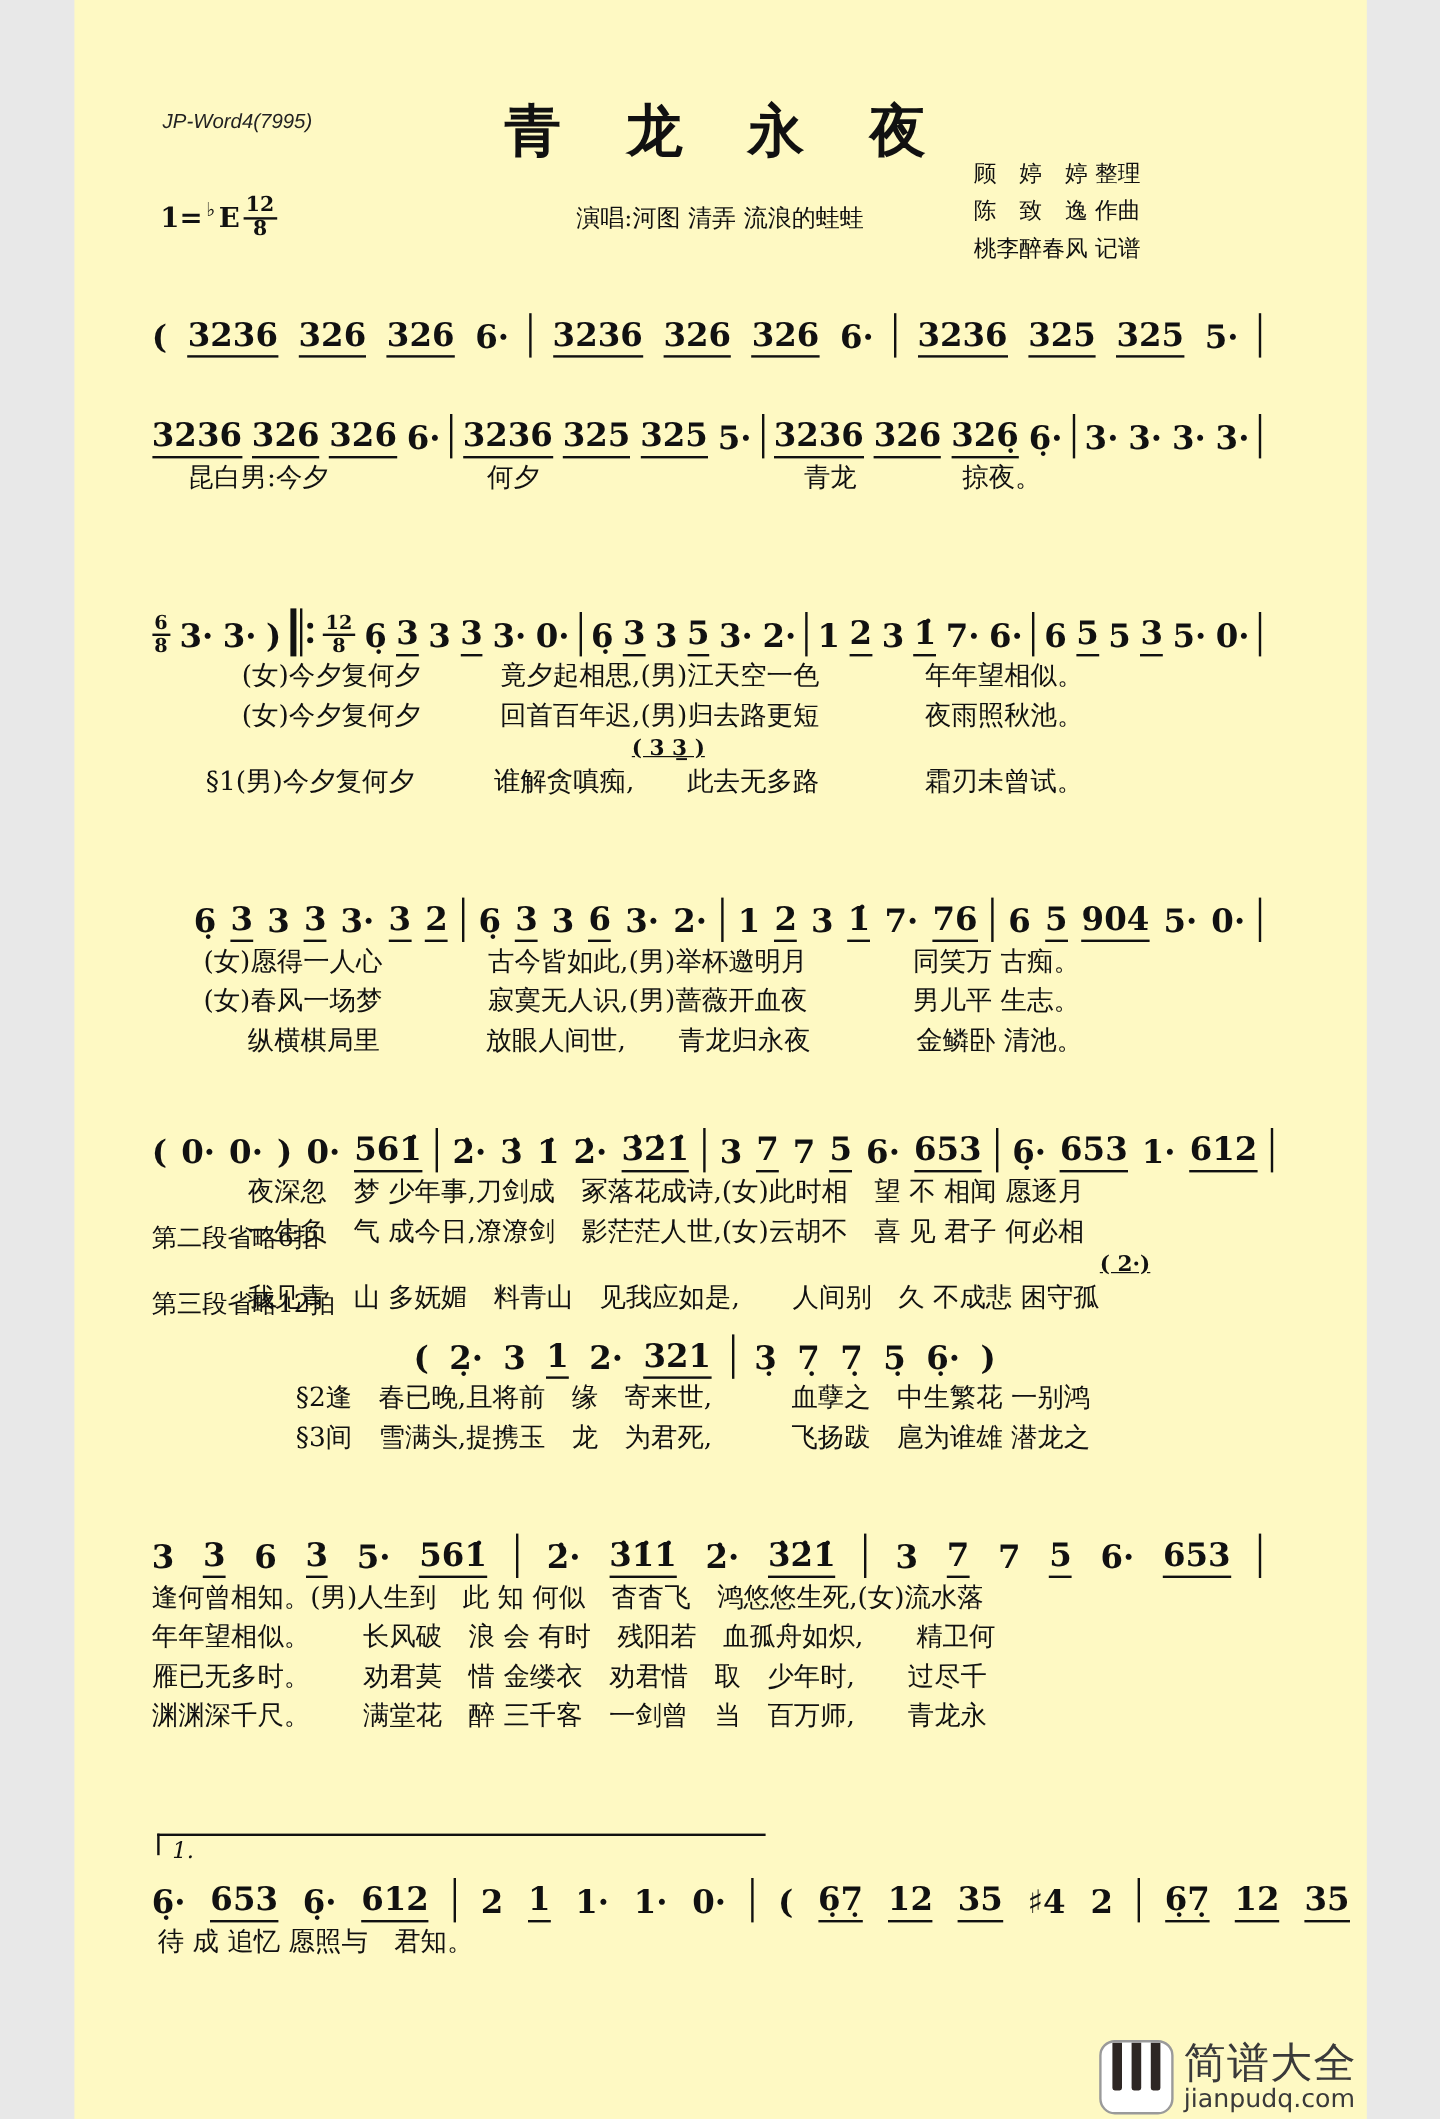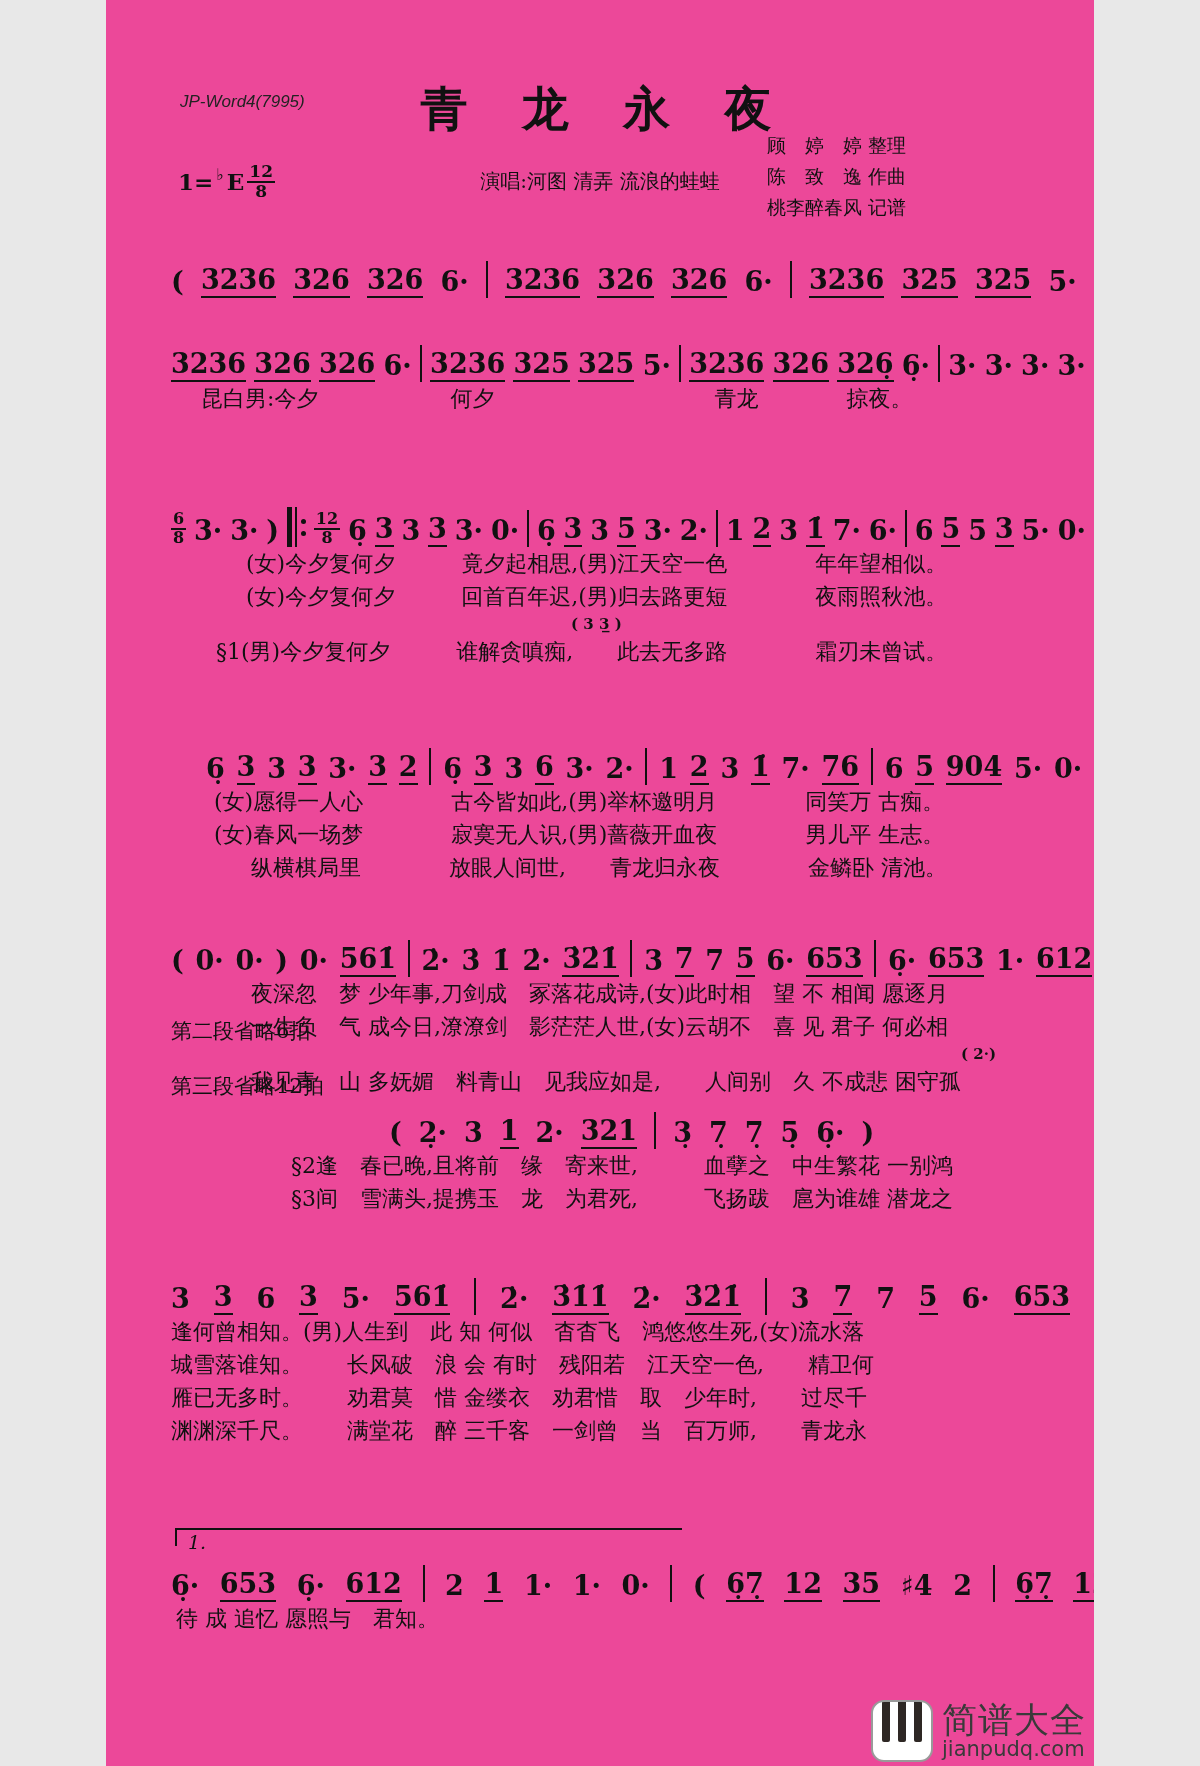--- a/index.html
+++ b/index.html
@@ -1,16 +1,16 @@
 <!DOCTYPE html>
 <html><head>
 <meta charset="utf-8">
 <style>
   html,body{margin:0;padding:0;background:#e8e8e8;}
-  .page{position:relative;width:988px;height:1766px;background:#ec4899;color:#111;
+  .page{position:relative;width:1077px;height:1766px;background:#fef9c3;color:#111;
         font-family:"DejaVu Serif",serif;overflow:hidden;margin:0 auto;}
   .abs{position:absolute;}
   .jp{left:74px;top:92px;font-family:"Liberation Sans",sans-serif;font-style:italic;font-size:17px;color:#222;}
   .title{left:0;right:0;top:78px;margin:0;text-align:center;font-size:47px;font-weight:700;
          letter-spacing:8px;word-spacing:22px;}
   .singer{left:0;right:0;top:168px;text-align:center;font-size:20px;}
   .credits{right:188px;top:130px;font-size:19px;line-height:31px;text-align:left;margin-left:41px;}
   .keysig{left:72px;top:163px;font-size:23px;font-weight:700;display:flex;align-items:center;gap:3px;}
   .keysig .flat{font-size:16px;transform:translateY(-7px);}
   .ts{display:inline-flex;flex-direction:column;align-items:center;line-height:1.05;font-weight:700;}
@@ -34,21 +34,21 @@
   .note{position:relative;font-size:27px;font-weight:700;line-height:1;padding-bottom:3px;white-space:nowrap;}
   .note.u1{border-bottom:2.5px solid #111;}
   .bar{width:2px;height:37px;background:#111;align-self:flex-end;}
   .rep{display:flex;align-items:center;gap:3px;height:40px;align-self:flex-end;}
   .rep .thick{width:5px;height:40px;background:#111;}
   .rep .thin{width:2px;height:40px;background:#111;}
   .rep .dots{display:flex;flex-direction:column;gap:7px;padding-left:1px;}
   .rep .dots i{width:5px;height:5px;border-radius:50%;background:#111;}
 
   .lyric-row{position:relative;font-size:22px;line-height:33px;white-space:nowrap;}
-  .lyric-row.small{font-size:15px;line-height:22px;font-weight:700;}
+  .lyric-row.small{font-size:18px;line-height:22px;font-weight:700;text-decoration:underline;}
   .mlabel{position:absolute;left:0;top:5px;font-size:21px;font-weight:400;}
 
   .volta{position:absolute;top:0;left:4px;width:505px;height:16px;
          border-left:2.5px solid #111;border-top:2.5px solid #111;}
   .volta span{display:inline-block;padding-left:11px;font-style:italic;font-size:19px;transform:translateY(1px);}
   .sys6 .notes-row{margin-top:20px;}
 
   .wm{position:absolute;right:8px;bottom:4px;display:flex;align-items:center;gap:9px;}
   .wm-icon{width:62px;height:62px;border:2px solid #9a9a9a;border-radius:13px;background:#fff;
            display:flex;justify-content:center;gap:8px;padding:0 9px;box-sizing:border-box;overflow:hidden;}
@@ -283,21 +283,21 @@
         <span class="bar"></span>
         <span class="note">3</span>
         <span class="note u1">7</span>
         <span class="note">7</span>
         <span class="note u1">5</span>
         <span class="note">6·</span>
         <span class="note u1">653</span>
         <span class="bar"></span>
       </div>
       <div class="lyric-row" style="padding-left: 0px;"><span>逢何曾相知。(男)人生到　此 知 何似　杳杳飞　鸿悠悠生死,(女)流水落</span></div>
-      <div class="lyric-row" style="padding-left: 0px;"><span>城雪落谁知。　　长风破　浪 会 有时　残阳若　江天空一色,　　精卫何</span></div>
+      <div class="lyric-row" style="padding-left: 0px;"><span>年年望相似。　　长风破　浪 会 有时　残阳若　血孤舟如炽,　　精卫何</span></div>
       <div class="lyric-row" style="padding-left: 0px;"><span>雁已无多时。　　劝君莫　惜 金缕衣　劝君惜　取　少年时,　　过尽千</span></div>
       <div class="lyric-row" style="padding-left: 0px;"><span>渊渊深千尺。　　满堂花　醉 三千客　一剑曾　当　百万师,　　青龙永</span></div>
     </div>
   <div class="system sys6">
       <div class="volta"><span>1.</span></div>
       <div class="notes-row">
         <span class="note">6̣·</span>
         <span class="note u1">653</span>
         <span class="note">6̣·</span>
         <span class="note u1">612</span>

